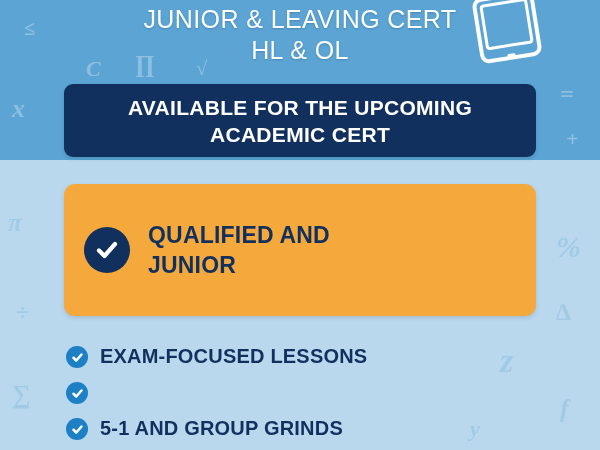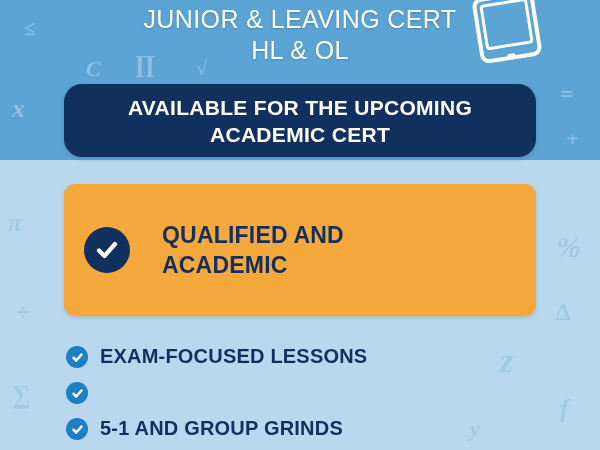--- a/index.html
+++ b/index.html
@@ -97,21 +97,21 @@
   }
 
   
   .navy-banner {
     position: absolute;
     left: 64px;
     top: 84px;
     width: 472px;
     height: 73px;
     background: #12305e;
-    border-radius: 18px;
+    border-radius: 9px;
     color: #ffffff;
     font-weight: bold;
     font-size: 21px;
     line-height: 27px;
     text-align: center;
     display: flex;
     align-items: center;
     justify-content: center;
     flex-direction: column;
     letter-spacing: 0.3px;
@@ -123,21 +123,20 @@
     position: absolute;
     left: 64px;
     top: 184px;
     width: 472px;
     height: 132px;
     background: #f5a93c;
     border-radius: 11px;
     display: flex;
     align-items: center;
     box-shadow: 0 2px 4px rgba(0,0,0,0.12);
-    gap: 14px;
   }
   .orange-card .check-big {
     flex: 0 0 auto;
     width: 46px;
     height: 46px;
     margin-left: 20px;
     margin-right: 18px;
     border-radius: 50%;
     background: #12305e;
     display: flex;
@@ -225,21 +224,21 @@
   </div>
 
   <div class="orange-card">
     <span class="check-big">
       <svg width="26" height="26" viewBox="0 0 26 26" aria-hidden="true">
         <path d="M5 13.5 L10.5 19 L21 7" fill="none" stroke="#ffffff" stroke-width="4.2" stroke-linecap="round" stroke-linejoin="round"></path>
       </svg>
     </span>
     <div class="card-text">
       <div>QUALIFIED AND</div>
-      <div>ACADEMIC</div>
+      <div>JUNIOR</div>
     </div>
   </div>
 
   <div class="bullets">
     <div class="bullet-row">
       <span class="check-sm">
         <svg width="13" height="13" viewBox="0 0 26 26" aria-hidden="true">
           <path d="M5 13.5 L10.5 19 L21 7" fill="none" stroke="#ffffff" stroke-width="5" stroke-linecap="round" stroke-linejoin="round"></path>
         </svg>
       </span>

